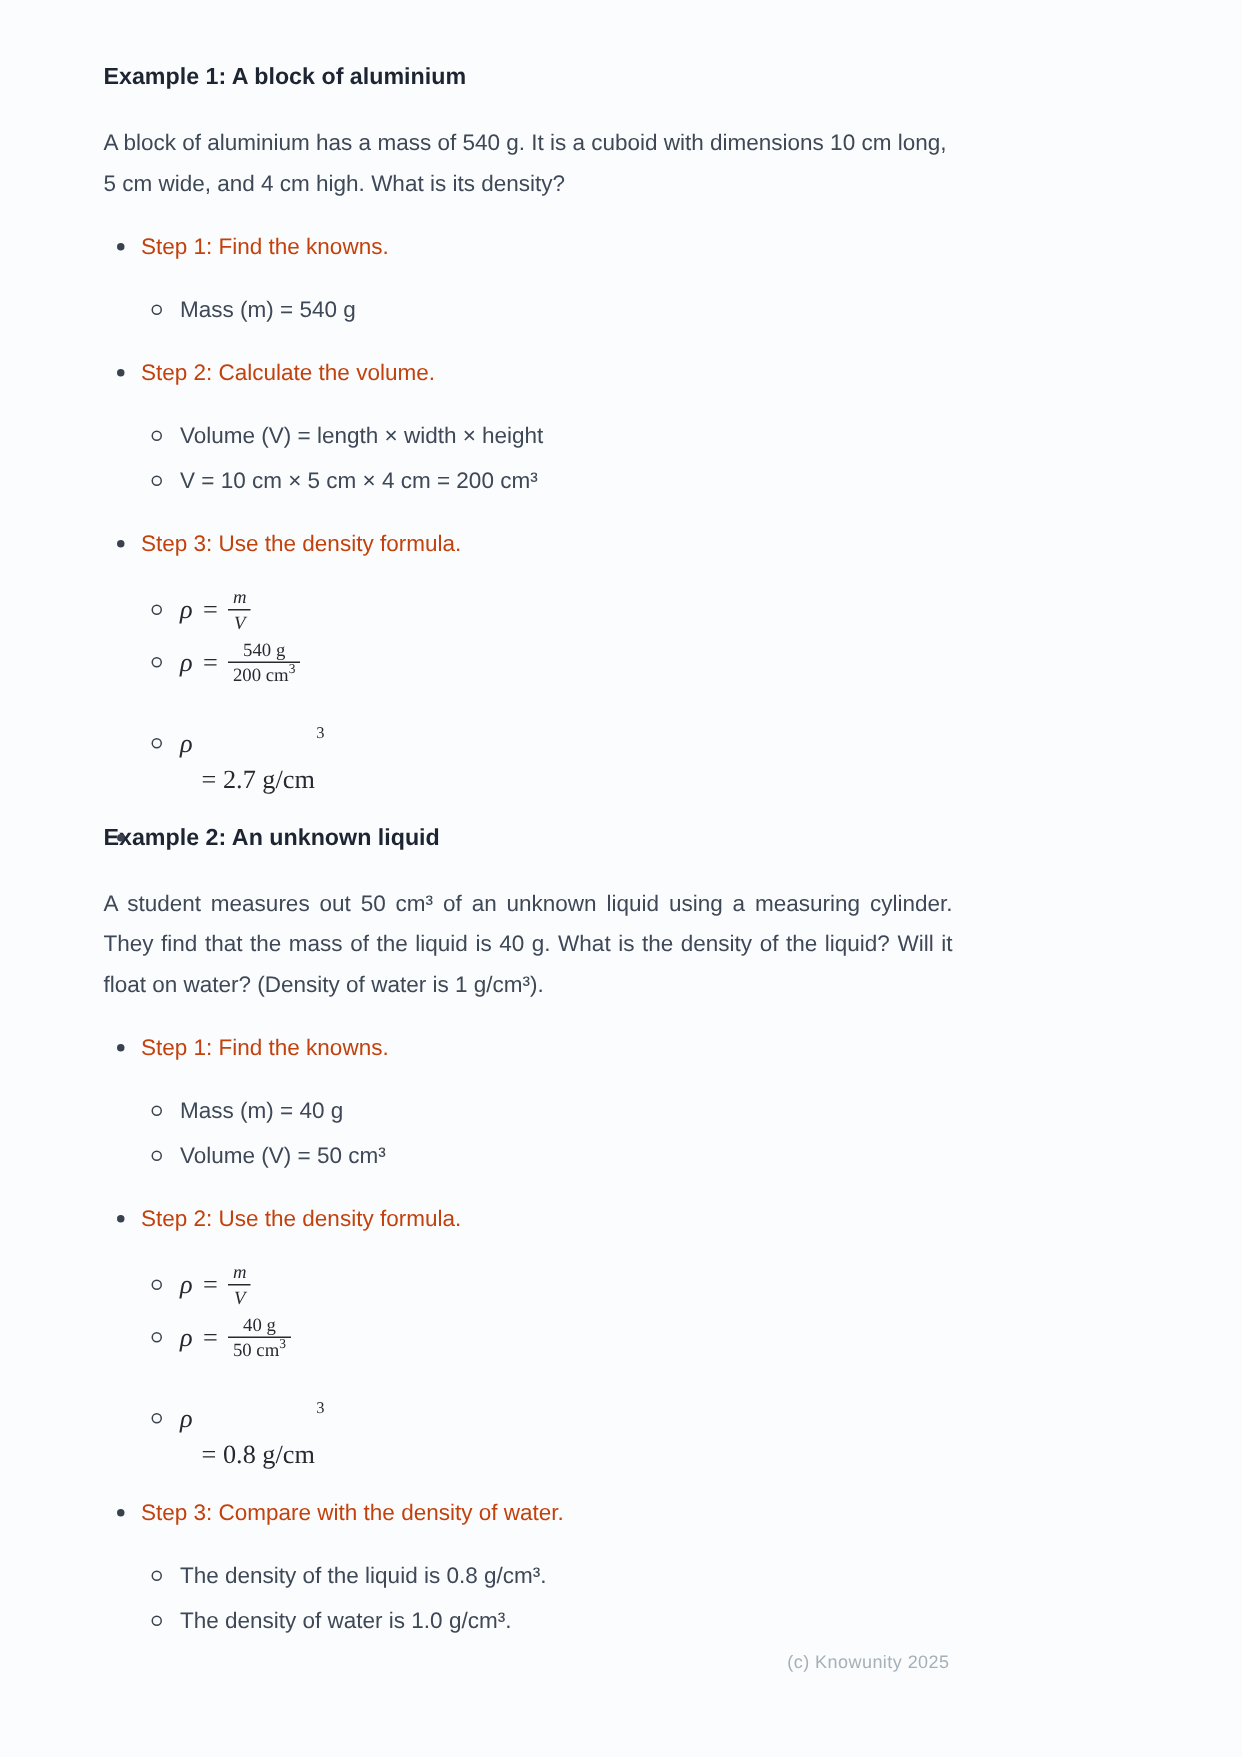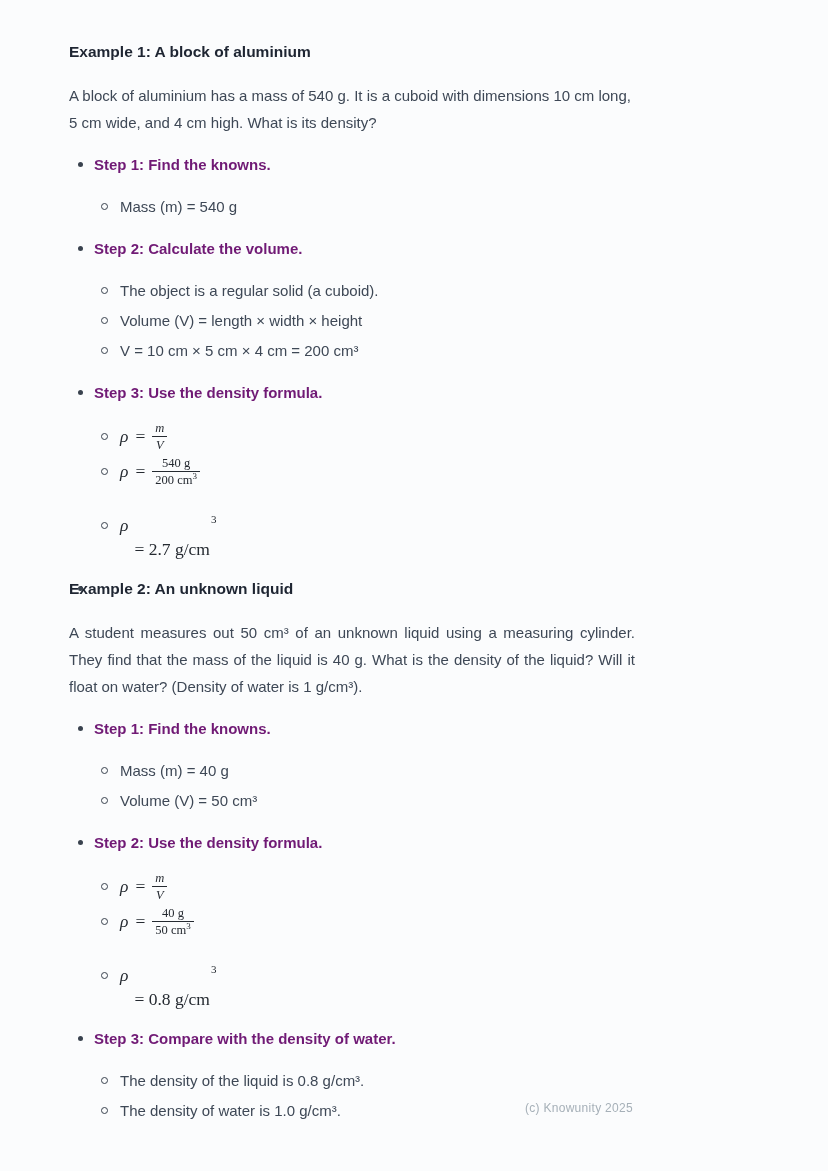--- a/index.html
+++ b/index.html
@@ -59,22 +59,22 @@
     top: 10px;
     width: 5px;
     height: 5px;
     border: 1.5px solid #39424e;
     border-radius: 50%;
     background: transparent;
   }
   .math-row { margin: 4px 0; }
   .math-row .ring { top: 50%; margin-top: -4px; }
   .step-label, .b {
-    font-weight: 700;
-    color: #701a75;
+    font-weight: 400;
+    color: #c2410c;
   }
   .math {
     font-family: "Liberation Serif", serif;
     font-size: 17.5px;
     color: #252a31;
     display: inline-flex;
     align-items: center;
     line-height: normal;
   }
   .rho { font-style: italic; }
@@ -156,24 +156,20 @@
         <span class="ring"></span>
         <span>Mass (m) = 540 g</span>
       </div>
 
       <div class="l1">
         <span class="dot"></span>
         <span class="step-label">Step 2: Calculate the volume.</span>
       </div>
       <div class="l2">
         <span class="ring"></span>
-        <span>The object is a regular solid (a cuboid).</span>
-      </div>
-      <div class="l2">
-        <span class="ring"></span>
         <span>Volume (V) = length × width × height</span>
       </div>
       <div class="l2">
         <span class="ring"></span>
         <span>V = 10 cm × 5 cm × 4 cm = 200 cm³</span>
       </div>
 
       <div class="l1">
         <span class="dot"></span>
         <span class="step-label">Step 3: Use the density formula.</span>

